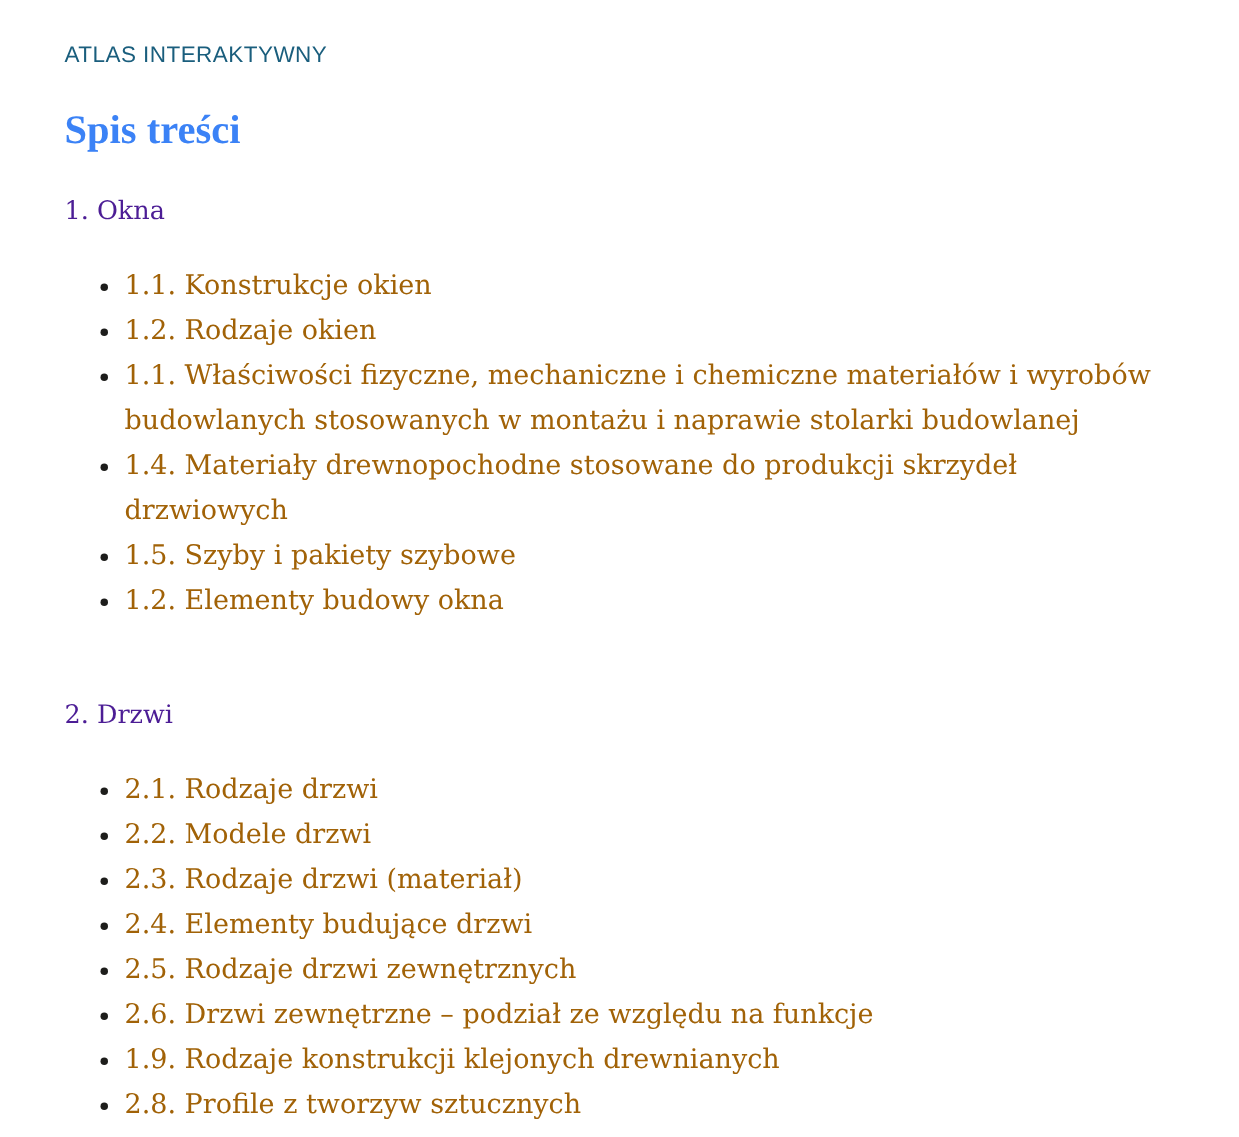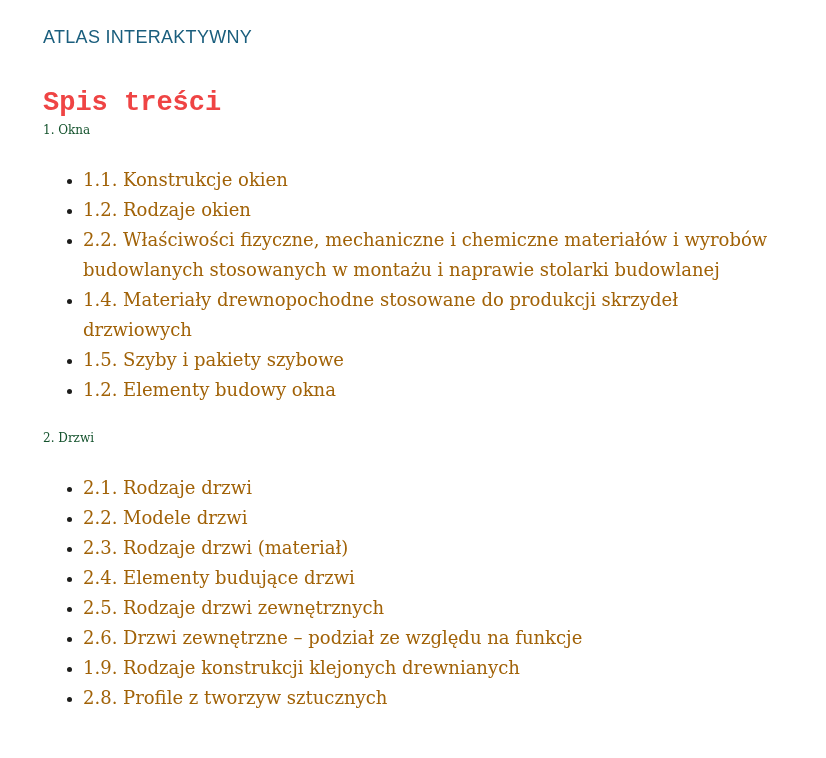--- a/index.html
+++ b/index.html
@@ -13,43 +13,44 @@
     overflow: hidden;
     font-family: "Liberation Sans", sans-serif;
     -webkit-font-smoothing: antialiased;
   }
   .page {
     padding: 26px 43px 0 43px;
     box-sizing: border-box;
   }
   .site-title {
     font-family: "Liberation Sans", sans-serif;
-    font-size: 18px;
+    font-size: 15px;
     line-height: 22px;
     letter-spacing: 0.3px;
     color: #1a5e7d;
     text-decoration: none;
     display: inline-block;
     cursor: pointer;
   }
   .page-title {
-    font-family: Liberation Mono, monospace;
+    font-family: Liberation Serif, serif;
     font-size: 27px;
     line-height: 30px;
     font-weight: 700;
-    color: #ef4444;
-    margin: 40px 0 0 0;
+    color: #3b82f6;
+    margin: 23px 0 0 0;
   }
   .toc-section-link {
     font-family: "DejaVu Serif", "Liberation Serif", serif;
-    font-size: 12px;
+    font-size: 17px;
     line-height: 24px;
-    color: #14532d;
+    color: #4c1d95;
     text-decoration: none;
     display: inline-block;
+    margin-top: 28px;
     cursor: pointer;
   }
   ul.toc-list {
     margin: 23px 0 21px 0;
     padding: 0 0 0 40px;
     list-style: disc;
   }
   ul.toc-list li {
     font-family: "DejaVu Serif", "Liberation Serif", serif;
     font-size: 18px;
@@ -81,21 +82,21 @@
     <a class="toc-section-link">1. Okna</a>
 
     <ul class="toc-list">
       <li>
         <a>1.1. Konstrukcje okien</a>
       </li>
       <li>
         <a>1.2. Rodzaje okien</a>
       </li>
       <li>
-        <a>2.2. Właściwości fizyczne, mechaniczne i chemiczne materiałów i wyrobów budowlanych stosowanych w montażu i naprawie stolarki budowlanej</a>
+        <a>1.1. Właściwości fizyczne, mechaniczne i chemiczne materiałów i wyrobów budowlanych stosowanych w montażu i naprawie stolarki budowlanej</a>
       </li>
       <li>
         <a>1.4. Materiały drewnopochodne stosowane do produkcji skrzydeł drzwiowych</a>
       </li>
       <li>
         <a>1.5. Szyby i pakiety szybowe</a>
       </li>
       <li>
         <a>1.2. Elementy budowy okna</a>
       </li>

